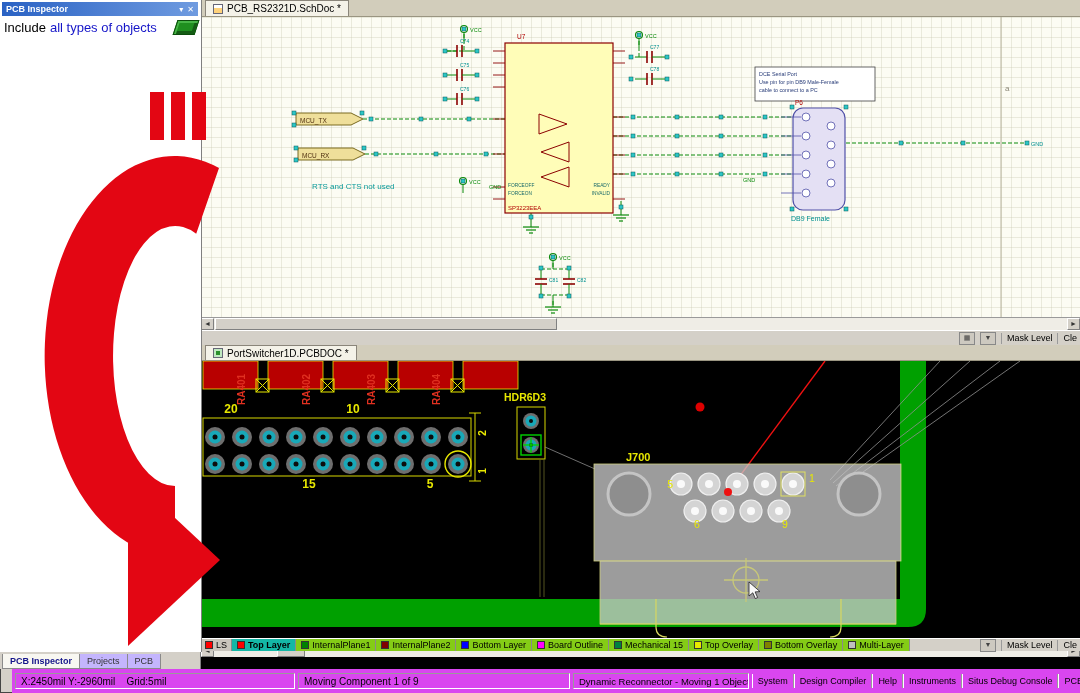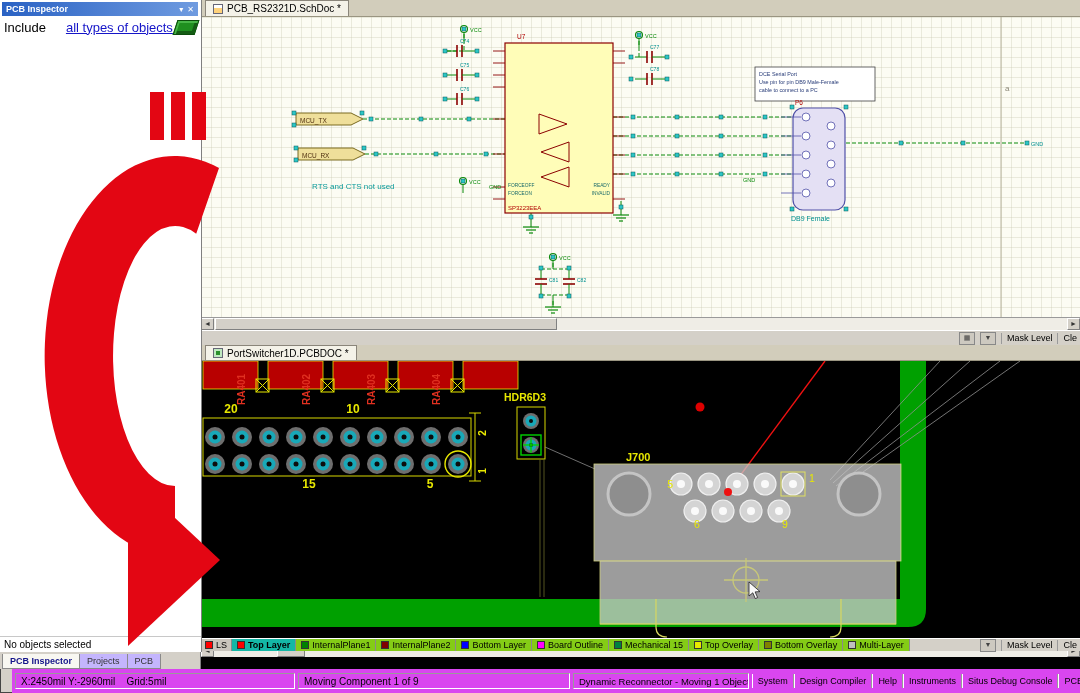--- a/index.html
+++ b/index.html
@@ -4,21 +4,21 @@
 <style>
   html,body{margin:0;padding:0;background:#777;}
   #app{position:relative;width:1080px;height:693px;background:#d4d0c8;overflow:hidden;
        font-family:"Liberation Sans",sans-serif;color:#000;box-shadow:inset 0 0 0 1px #444;}
   
   .inspector{position:absolute;left:0;top:0;width:201px;height:652px;background:#fff;border-right:1px solid #808080;}
   .insp-titlebar{position:absolute;left:2px;top:2px;right:3px;height:14px;display:flex;align-items:center;
        padding:0 4px;background:linear-gradient(90deg,#2a62c4,#6f9be0);color:#fff;font-size:9px;font-weight:bold;}
   .insp-titlebar .tb-btn{margin-left:4px;font-size:8px;font-weight:normal;cursor:default;}
   .insp-include{position:absolute;left:4px;top:19px;right:4px;height:16px;display:flex;align-items:center;font-size:13px;background:#fff;}
-  .insp-link{color:#1515c8;text-decoration:underline;margin-left:20px;}
+  .insp-link{color:#1515c8;margin-left:4px;}
   .pcb-mini-icon{margin-left:auto;width:20px;height:13px;background:#1f8f1f;border:1px solid #0c4d0c;
        transform:skewX(-18deg);box-shadow:inset 2px 2px 0 #46b546, inset -3px -3px 0 #145c14;}
   .insp-body{position:absolute;left:0;top:37px;right:0;bottom:15px;background:#fff;}
   .insp-noobj{position:absolute;left:0;bottom:0;right:0;height:15px;font-size:10px;line-height:15px;
        padding-left:4px;background:#fff;border-top:1px solid #c8c8c8;}
   .left-tabs{position:absolute;left:0;top:652px;width:201px;height:17px;background:#d4d0c8;
        border-right:1px solid #808080;display:flex;align-items:flex-end;padding-left:2px;box-sizing:border-box;}
   .btab{font-size:9px;height:14px;line-height:14px;padding:0 7px;border:1px solid #8a8a8a;border-top:none;
        background:#c4b5fd;color:#333;margin-right:-1px;}
   .btab.active{background:#f8f7f1;color:#15158a;font-weight:bold;}
@@ -584,21 +584,20 @@
       <span style="flex:1">PCB Inspector</span>
       <span class="tb-btn">▾</span>
       <span class="tb-btn">✕</span>
     </div>
     <div class="insp-include">
       <span>Include</span>
       <span class="insp-link">all types of objects</span>
       <span class="pcb-mini-icon"></span>
     </div>
     <div class="insp-body"></div>
-    <div class="insp-noobj">No objects selected</div>
   </div>
   <div class="left-tabs" id="inspector-tabs">
       <div class="btab active">PCB Inspector</div>
       <div class="btab">Projects</div>
       <div class="btab">PCB</div>
     </div>
 
   <div class="statusbar">
     <div class="cell coords">X:2450mil Y:-2960mil    Grid:5mil</div>
     <div class="cell moving">Moving Component 1 of 9</div>

